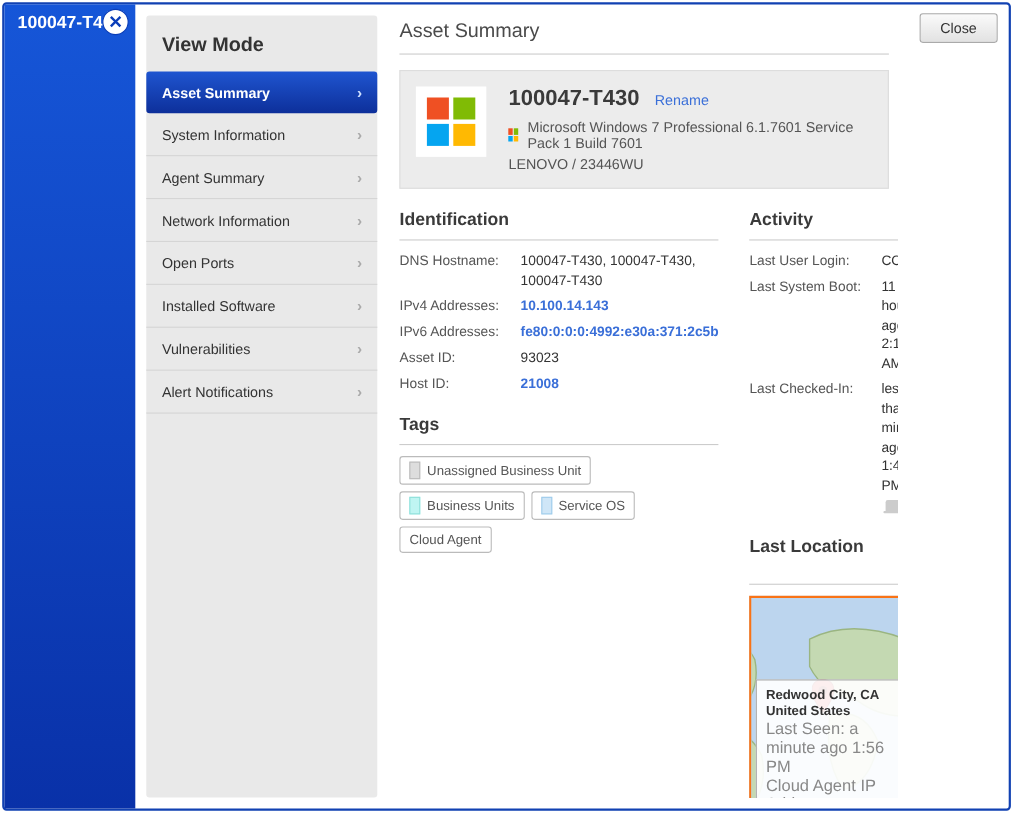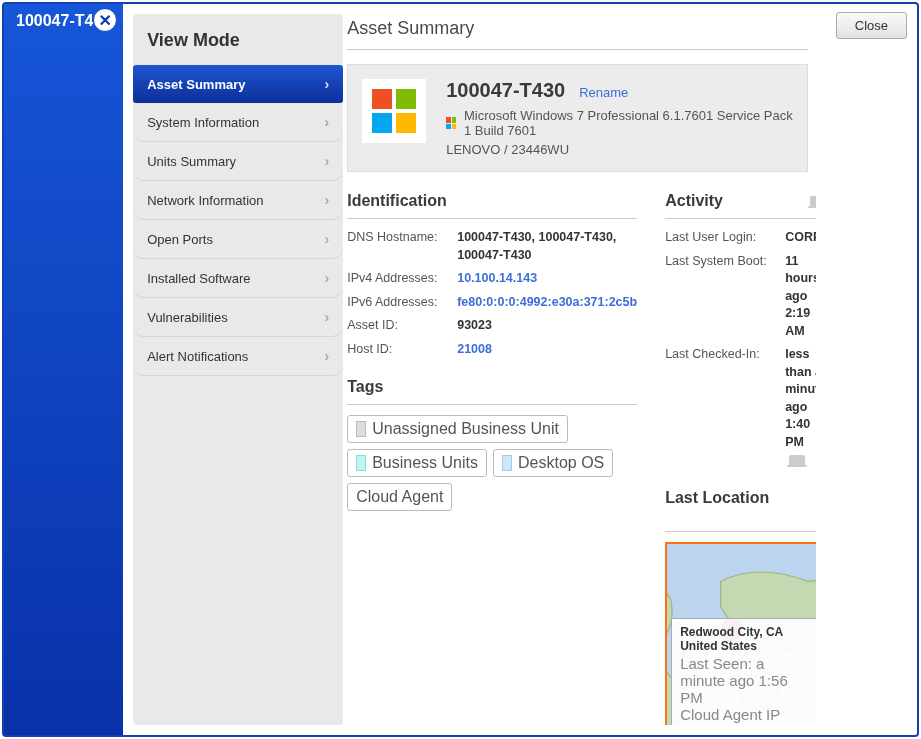--- a/index.html
+++ b/index.html
@@ -1,23 +1,23 @@
 <!DOCTYPE html>
 <html><head>
 <meta charset="utf-8">
 <style>
 * { box-sizing: border-box; margin: 0; padding: 0; }
 body { font-family: Arial, Helvetica, sans-serif; font-size: 13px; color: #333; background: #fff; width: 921px; height: 739px; overflow: hidden; }
 .dialog { border: 2px solid #1141b2; border-radius: 4px; width: 917px; height: 735px; margin: 2px; display: flex; flex-direction: row; position: relative; }
 .title-bar { background: linear-gradient(#1656d8, #0931a8); color: #fff; font-weight: bold; font-size: 16px; padding: 8px 12px; position: relative; }
 .close-x { position: absolute; right: 6px; top: 4px; width: 24px; height: 24px; background: #fff; border-radius: 50%; color: #0a3db8; display: flex; align-items: center; justify-content: center; font-weight: bold; font-size: 16px; cursor: pointer; border: 1px solid #0a3db8; }
-.body { flex: 1; display: flex; padding: 10px; gap: 0; overflow: hidden; }
+.body { flex: 1; display: flex; padding: 10px; gap: 16px; overflow: hidden; }
 .sidebar { width: 210px; background: #e9e9e9; padding: 10px 0; border-radius: 3px; }
 .sidebar-title { font-size: 18px; font-weight: bold; padding: 6px 14px 14px 14px; color: #333; }
-.nav-item { display: flex; align-items: center; justify-content: space-between; padding: 11px 14px; border-bottom: 1px solid #d5d5d5; font-size: 13px; cursor: pointer; color: #333; border-radius: 11px; }
+.nav-item { display: flex; align-items: center; justify-content: space-between; padding: 11px 14px; border-bottom: 1px solid #d5d5d5; font-size: 13px; cursor: pointer; color: #333; }
 .nav-item:first-of-type { border-top: 1px solid #d5d5d5; }
 .nav-item.active { background: linear-gradient(#1f55d0, #0d2f9a); color: #fff; border-radius: 3px; border-bottom: none; font-weight: bold; }
 .chevron { font-size: 14px; color: #aaa; font-weight: bold; }
 .nav-item.active .chevron { color: #cfe0ff; }
 .main { flex: 1; padding: 4px 8px 0 4px; overflow: auto; }
 .main-title { font-size: 18px; color: #4a4a4a; padding-bottom: 10px; border-bottom: 1px solid #ccc; margin-bottom: 14px; }
 .asset-header { background: #ececec; border: 1px solid #ddd; padding: 14px; display: flex; gap: 20px; align-items: flex-start; margin-bottom: 20px; }
 .os-logo { width: 64px; height: 64px; background: #fff; display: flex; align-items: center; justify-content: center; }
 .win-logo { width: 44px; height: 44px; display: grid; grid-template-columns: 1fr 1fr; grid-template-rows: 1fr 1fr; gap: 4px; }
 .win-logo > div:nth-child(1){background:#ef5023;} .win-logo > div:nth-child(2){background:#80bb05;} .win-logo > div:nth-child(3){background:#05a5f0;} .win-logo > div:nth-child(4){background:#ffb902;}
@@ -29,26 +29,26 @@
 .win-logo-sm { width: 12px; height: 12px; display: grid; grid-template-columns: 1fr 1fr; grid-template-rows: 1fr 1fr; gap: 1px; }
 .win-logo-sm > div:nth-child(1){background:#ef5023;} .win-logo-sm > div:nth-child(2){background:#80bb05;} .win-logo-sm > div:nth-child(3){background:#05a5f0;} .win-logo-sm > div:nth-child(4){background:#ffb902;}
 .model-row { color: #555; }
 .two-col { display: flex; gap: 28px; }
 .col { flex: 1; }
 .section-title { font-size: 16px; font-weight: bold; color: #3a3a3a; border-bottom: 1px solid #ccc; padding-bottom: 8px; margin-bottom: 10px; display: flex; justify-content: space-between; align-items: center; }
 .kv-row { display: flex; margin-bottom: 6px; font-size: 12.5px; line-height: 1.4; }
 .kv-label { width: 110px; color: #555; flex-shrink: 0; }
 .kv-val { color: #333; }
 .kv-val.link { color: #3a6fd8; font-weight: bold; }
-.kv-val.bold { font-weight: bold; }
+.kv-val.bold { font-weight: normal; }
 .lap-icon { display:inline-block; width:16px; height:10px; background:#ccc; border-radius:2px 2px 0 0; position:relative; vertical-align:middle; margin-left:4px;}
 .lap-icon::after{content:""; position:absolute; bottom:-2px; left:-2px; width:20px; height:2px; background:#ccc; border-radius:1px;}
 .tags-section { margin-top: 20px; }
 .tag-row { display: flex; flex-wrap: wrap; gap: 6px; margin-top: 6px; }
-.tag { border: 1px solid #bbb; border-radius: 3px; padding: 4px 8px; font-size: 16px; background: #fff; display: flex; align-items: center; gap: 6px; color: #555; cursor:pointer;justify-content:center;}
+.tag { border: 1px solid #bbb; border-radius: 3px; padding: 4px 8px; font-size: 12px; background: #fff; display: flex; align-items: center; gap: 6px; color: #555; cursor:pointer;justify-content:center;}
 .tag-swatch { width: 10px; height: 16px; background: #ddd; border:1px solid #bbb; }
 .tag-swatch.cyan { background: #bff5f2; border-color:#8fe0da;}
 .tag-swatch.blue { background: #cfe6f7; border-color:#a0cdeb;}
 .map-box { border: 2px solid #f97316; position: relative; height: 228px; background: #bcd5ee; overflow: hidden; }
 .map-svg { width:100%; height:100%; }
 .pin { position:absolute; left:55px; top:74px; }
 .pin svg { width:20px; height:30px; }
 .map-label { position:absolute; left:4px; bottom:4px; right:4px; background:rgba(255,255,255,0.92); border:1px solid #aaa; padding:6px 8px; font-size:12px; }
 .map-label .loc { font-weight:bold; color:#333; margin-bottom:2px;}
 .map-label .meta { color:#888; font-size:15px; }
@@ -69,21 +69,21 @@
       <div class="sidebar-title">View Mode</div>
       <div class="nav-item active">
           <span>Asset Summary</span>
           <span class="chevron">›</span>
         </div>
       <div class="nav-item">
           <span>System Information</span>
           <span class="chevron">›</span>
         </div>
       <div class="nav-item">
-          <span>Units Summary</span>
+          <span>Agent Summary</span>
           <span class="chevron">›</span>
         </div>
       <div class="nav-item">
           <span>Network Information</span>
           <span class="chevron">›</span>
         </div>
       <div class="nav-item">
           <span>Open Ports</span>
           <span class="chevron">›</span>
         </div>
@@ -161,21 +161,21 @@
               <div class="tag">
                   <span class="tag-swatch"></span>
                   <span>Unassigned Business Unit</span>
                 </div>
               <div class="tag">
                   <span class="tag-swatch cyan"></span>
                   <span>Business Units</span>
                 </div>
               <div class="tag">
                   <span class="tag-swatch blue"></span>
-                  <span>Desktop OS</span>
+                  <span>Service OS</span>
                 </div>
               <div class="tag">
                   <span>Cloud Agent</span>
                 </div>
             </div>
           </div>
         </div>
 
         <div class="col">
           <div class="section-title">

